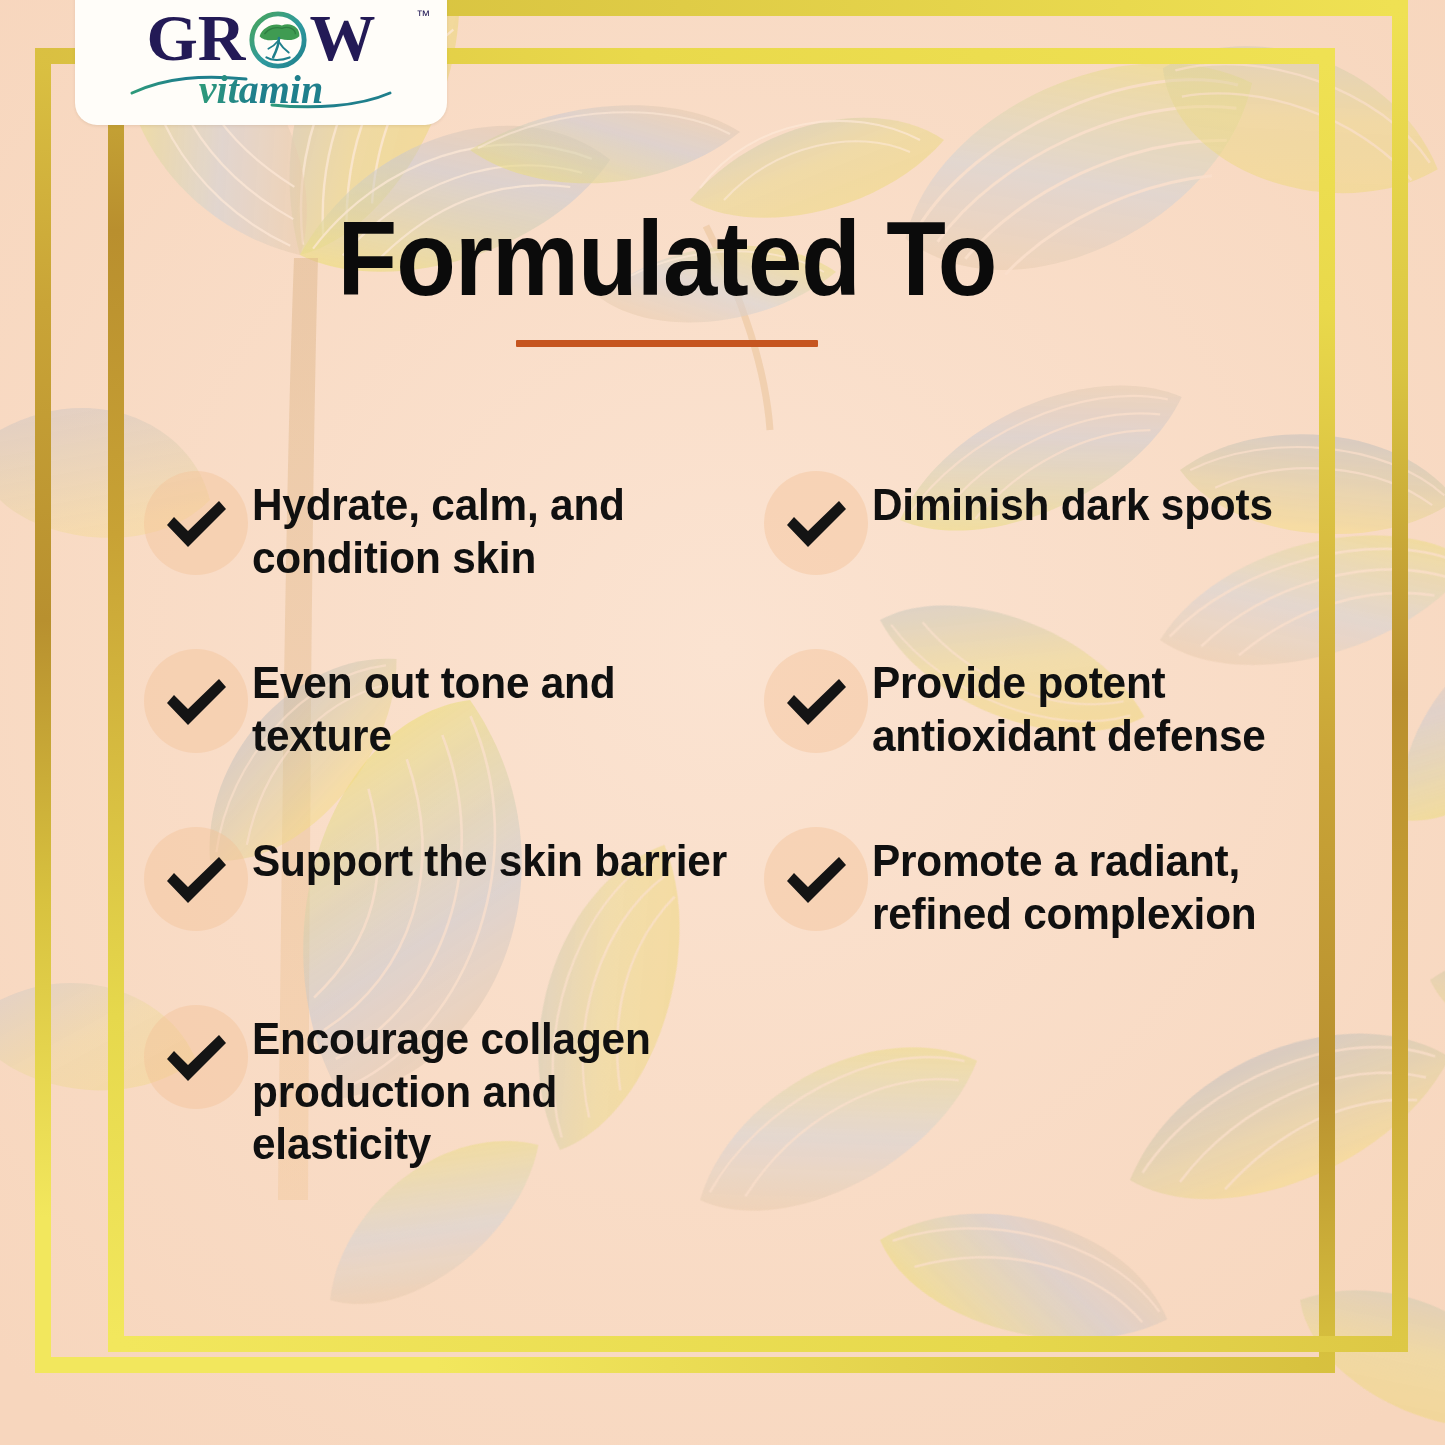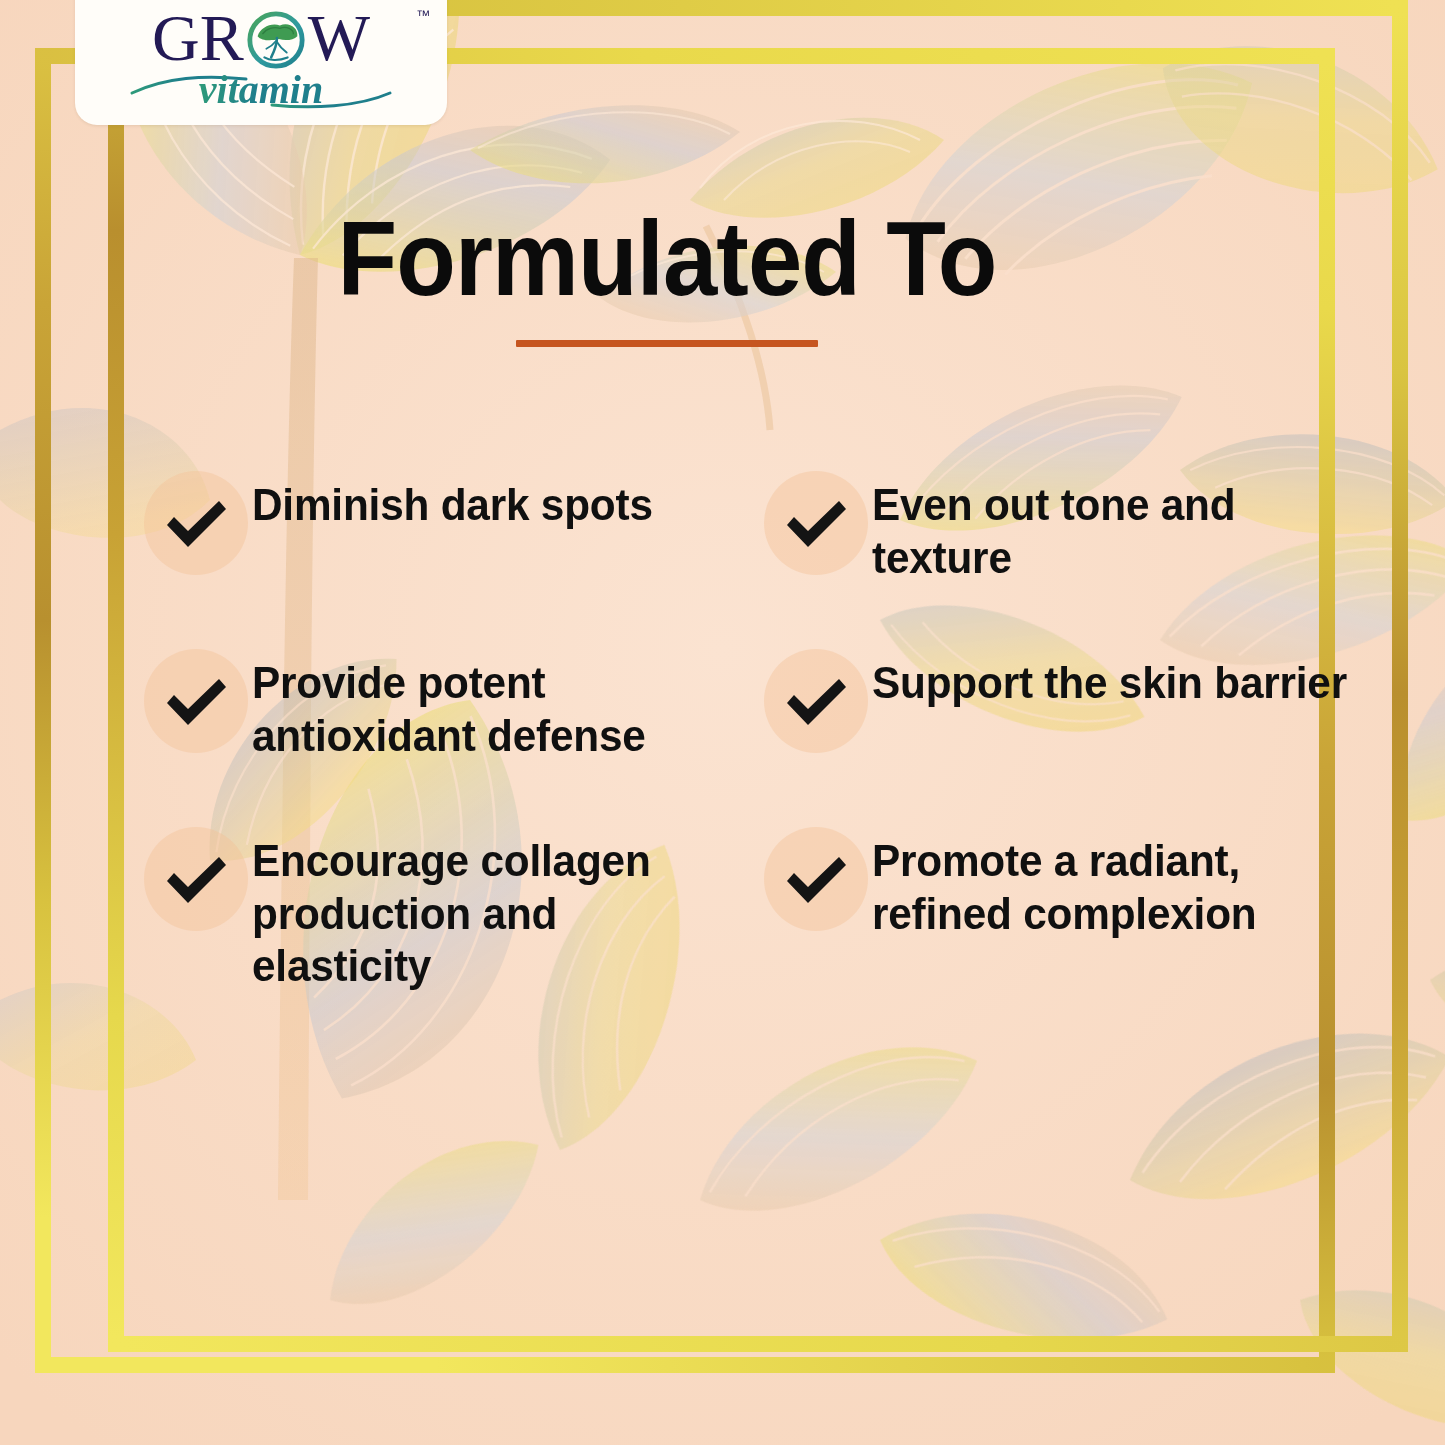--- a/index.html
+++ b/index.html
@@ -49,21 +49,21 @@
     z-index:40;
   }
   #logo-inner{position:relative;width:330px;height:118px;}
 
   .logo-word{
     position:absolute;left:0;top:2px;width:330px;height:70px;
     display:flex;align-items:center;justify-content:center;
     font-family:"Liberation Serif","DejaVu Serif",serif;
   }
   .logo-g,.logo-r,.logo-w{
-    color:#231a56;font-size:66px;font-weight:400;letter-spacing:0;
+    color:#231a56;font-size:66px;font-weight:700;letter-spacing:0;
     font-family:"Liberation Serif","DejaVu Serif",serif;
     line-height:1;
   }
   .logo-tree{
     width:62px;height:62px;margin:0 1px;position:relative;top:2px;
   }
   .logo-tm{
     position:absolute;right:-4px;top:4px;
     font-size:14px;color:#231a56;
     font-family:"Liberation Sans",sans-serif;
@@ -396,20 +396,32 @@
     </div>
   </div>
 
   <div id="title-block">
     <h1 id="page-title">Formulated To</h1>
     <div id="title-rule"></div>
   </div>
 
   <div id="benefits">
 
+    <div class="benefit">
+      <span class="check-wrap">
+        <span class="check-halo"></span>
+        <span class="check-glyph">
+          <svg viewBox="0 0 70 70" width="70" height="70" xmlns="http://www.w3.org/2000/svg">
+            <path d="M6 37 L13 29 L27 43 L58 13 L65 21 L27 59 Z" fill="#141414"></path>
+          </svg>
+        </span>
+      </span>
+      <span class="benefit-text">Hydrate, calm, and
+condition skin</span>
+    </div>
 
     <div class="benefit">
       <span class="check-wrap">
         <span class="check-halo"></span>
         <span class="check-glyph">
           <svg viewBox="0 0 70 70" width="70" height="70" xmlns="http://www.w3.org/2000/svg">
             <path d="M6 37 L13 29 L27 43 L58 13 L65 21 L27 59 Z" fill="#141414"></path>
           </svg>
         </span>
       </span>
@@ -457,32 +469,32 @@
 
     <div class="benefit">
       <span class="check-wrap">
         <span class="check-halo"></span>
         <span class="check-glyph">
           <svg viewBox="0 0 70 70" width="70" height="70" xmlns="http://www.w3.org/2000/svg">
             <path d="M6 37 L13 29 L27 43 L58 13 L65 21 L27 59 Z" fill="#141414"></path>
           </svg>
         </span>
       </span>
+      <span class="benefit-text">Promote a radiant,
+refined complexion</span>
+    </div>
+
+    <div class="benefit">
+      <span class="check-wrap">
+        <span class="check-halo"></span>
+        <span class="check-glyph">
+          <svg viewBox="0 0 70 70" width="70" height="70" xmlns="http://www.w3.org/2000/svg">
+            <path d="M6 37 L13 29 L27 43 L58 13 L65 21 L27 59 Z" fill="#141414"></path>
+          </svg>
+        </span>
+      </span>
       <span class="benefit-text">Encourage collagen
 production and elasticity</span>
     </div>
 
-    <div class="benefit">
-      <span class="check-wrap">
-        <span class="check-halo"></span>
-        <span class="check-glyph">
-          <svg viewBox="0 0 70 70" width="70" height="70" xmlns="http://www.w3.org/2000/svg">
-            <path d="M6 37 L13 29 L27 43 L58 13 L65 21 L27 59 Z" fill="#141414"></path>
-          </svg>
-        </span>
-      </span>
-      <span class="benefit-text">Promote a radiant,
-refined complexion</span>
-    </div>
-
   </div>
 
 </div>
 
 </body></html>

